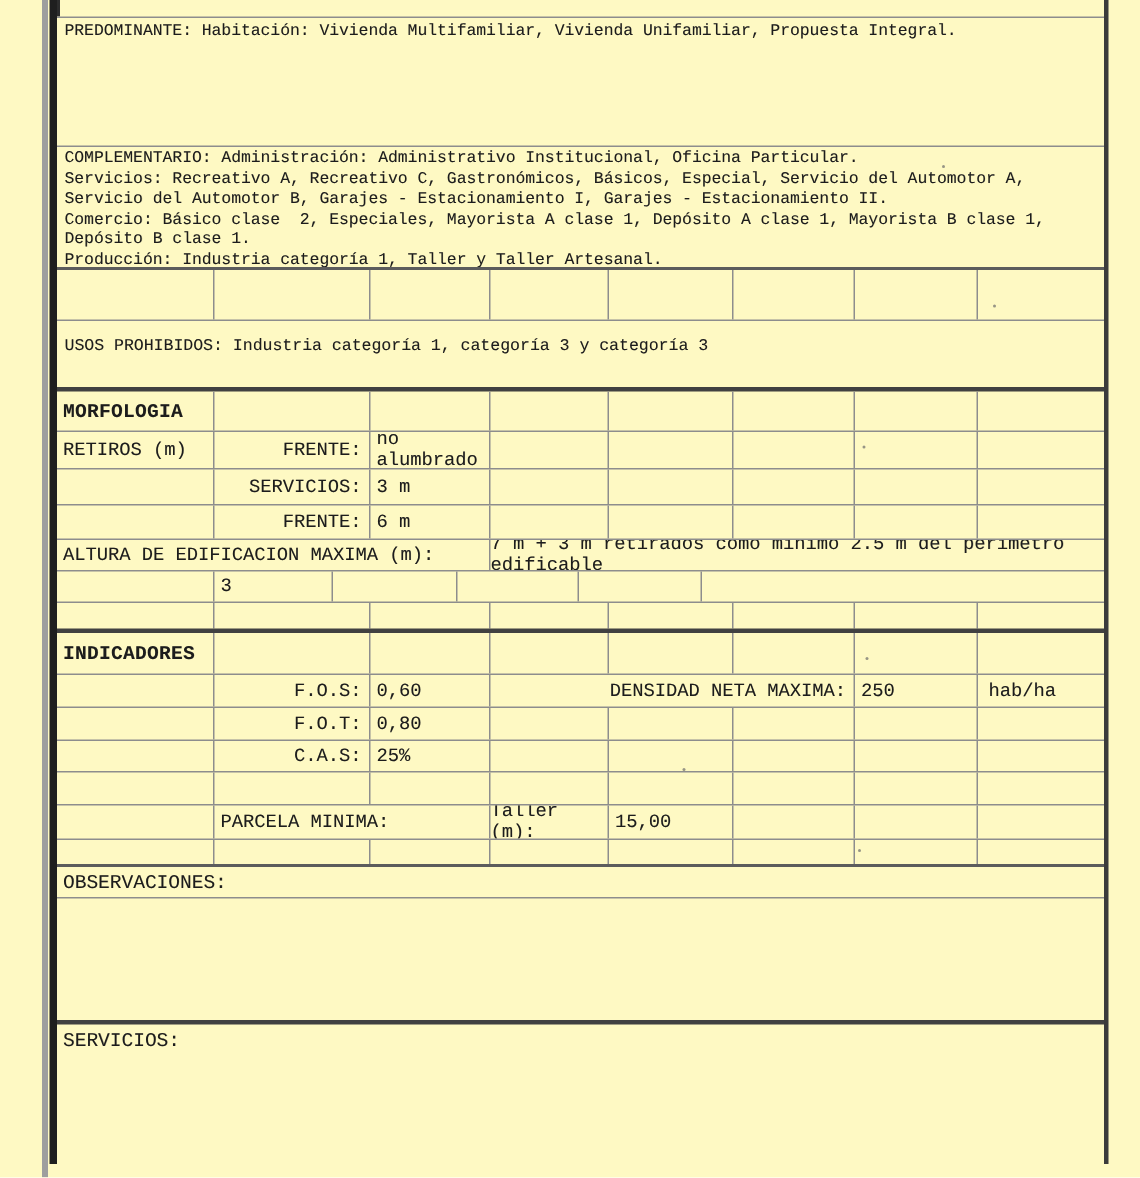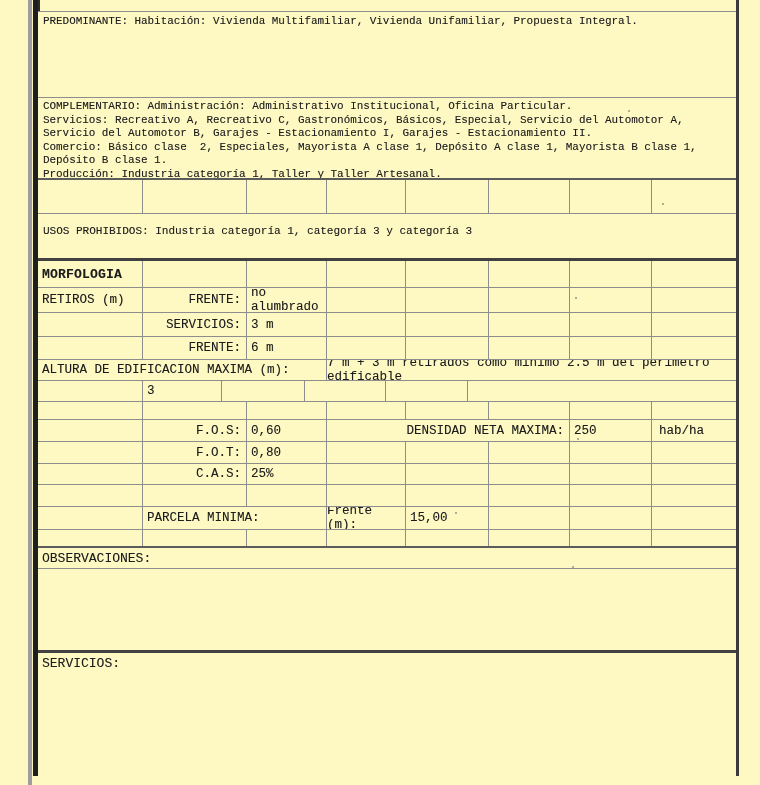--- a/index.html
+++ b/index.html
@@ -140,20 +140,30 @@
       <div class="cell c1 div"></div>
       <div class="cell c2 div"></div>
       <div class="cell c3 div"></div>
       <div class="cell c4 div"></div>
       <div class="cell c5 div"></div>
       <div class="cell c6 div"></div>
       <div class="cell c7 div"></div>
       <div class="cell c8"></div>
     </div>
 
+    <div class="row ht" style="height:30px">
+      <div class="cell c1 div left title">INDICADORES</div>
+      <div class="cell c2 div"></div>
+      <div class="cell c3 div"></div>
+      <div class="cell c4 div"></div>
+      <div class="cell c5 div"></div>
+      <div class="cell c6 div"></div>
+      <div class="cell c7 div"></div>
+      <div class="cell c8"></div>
+    </div>
 
     <div class="row lt" style="height:22px">
       <div class="cell c1 div"></div>
       <div class="cell c2 div right">F.O.S:</div>
       <div class="cell c3 div left">0,60</div>
       <div class="cell m46 div right">DENSIDAD NETA MAXIMA:</div>
       <div class="cell c7 div left">250</div>
       <div class="cell c8 left" style="padding-left:7px">hab/ha</div>
     </div>
 
@@ -186,21 +196,21 @@
       <div class="cell c4 div"></div>
       <div class="cell c5 div"></div>
       <div class="cell c6 div"></div>
       <div class="cell c7 div"></div>
       <div class="cell c8"></div>
     </div>
 
     <div class="row lt" style="height:23px">
       <div class="cell c1 div"></div>
       <div class="cell m23 div left">PARCELA MINIMA:</div>
-      <div class="cell c4 div right">Frente (m):</div>
+      <div class="cell c4 div right">Taller (m):</div>
       <div class="cell c5 div left">15,00</div>
       <div class="cell c6 div"></div>
       <div class="cell c7 div"></div>
       <div class="cell c8"></div>
     </div>
 
 
     <div class="row lt" style="height:17px">
       <div class="cell c1 div"></div>
       <div class="cell c2 div"></div>

